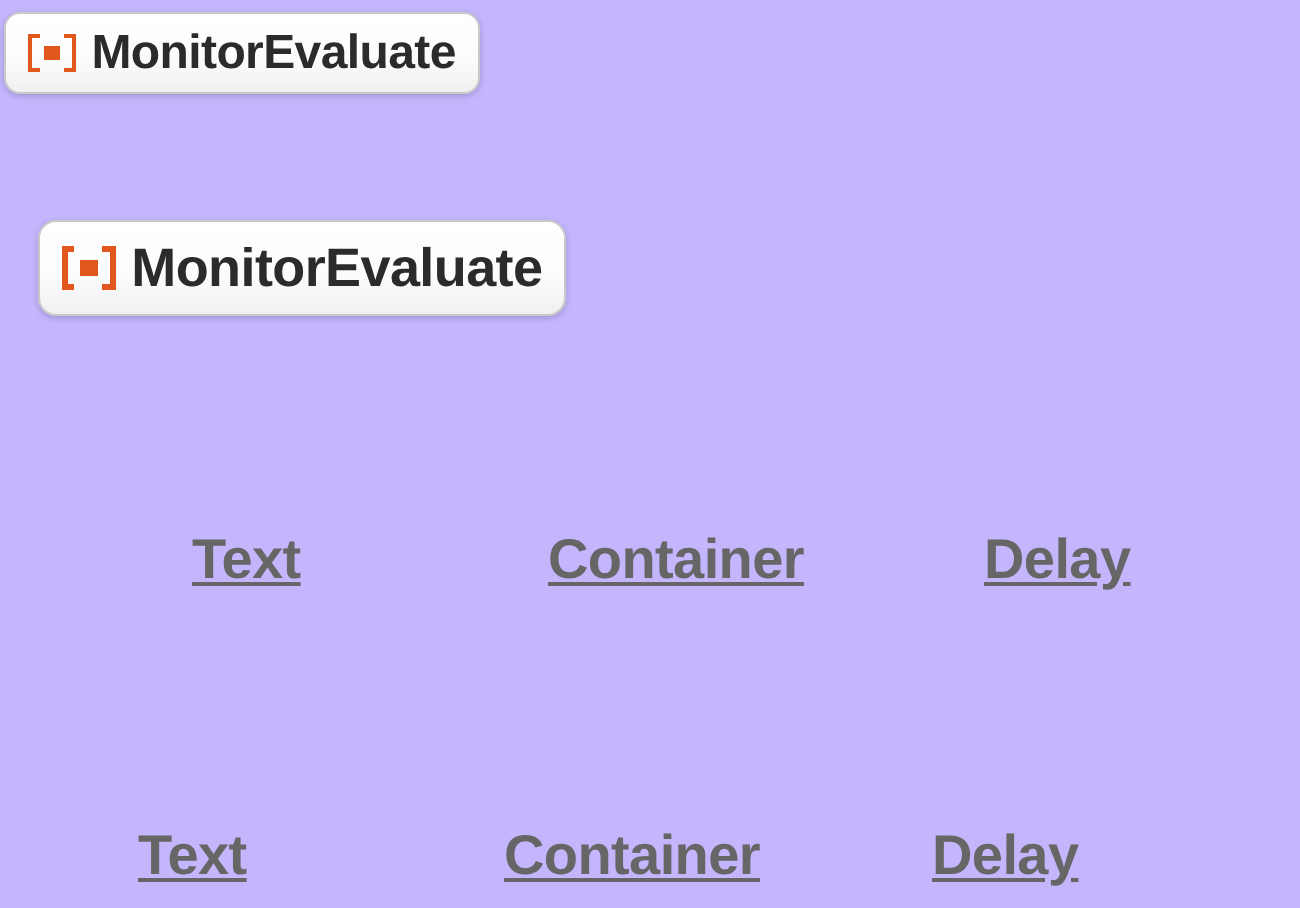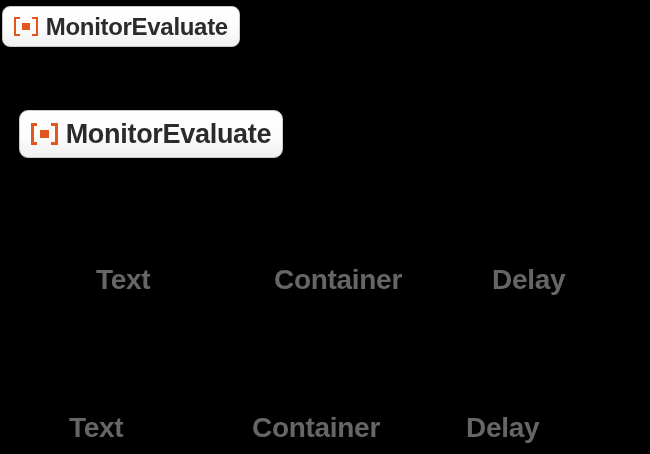--- a/index.html
+++ b/index.html
@@ -5,21 +5,21 @@
   html, body {
     margin: 0;
     padding: 0;
     background: #ffffff;
     font-family: "Liberation Sans", sans-serif;
   }
   .canvas {
     position: relative;
     width: 650px;
     height: 454px;
-    background: #000000;
+    background: #c4b5fd;
     overflow: hidden;
   }
 
   
   .rf-badge {
     position: absolute;
     display: inline-flex;
     align-items: center;
     box-sizing: border-box;
     gap: 8px;
@@ -72,20 +72,21 @@
 
   
   .token {
     position: absolute;
     color: #666666;
     font-size: 28px;
     line-height: 30px;
     font-weight: 700;
     letter-spacing: -0.3px;
     white-space: nowrap;
+    text-decoration: underline;
   }
   .r1 { top: 265px; }
   .r2 { top: 413px; }
   .t-1-0 { left: 96px; }
   .t-1-1 { left: 274px; }
   .t-1-2 { left: 492px; }
   .t-2-0 { left: 69px; }
   .t-2-1 { left: 252px; }
   .t-2-2 { left: 466px; }
 </style>

